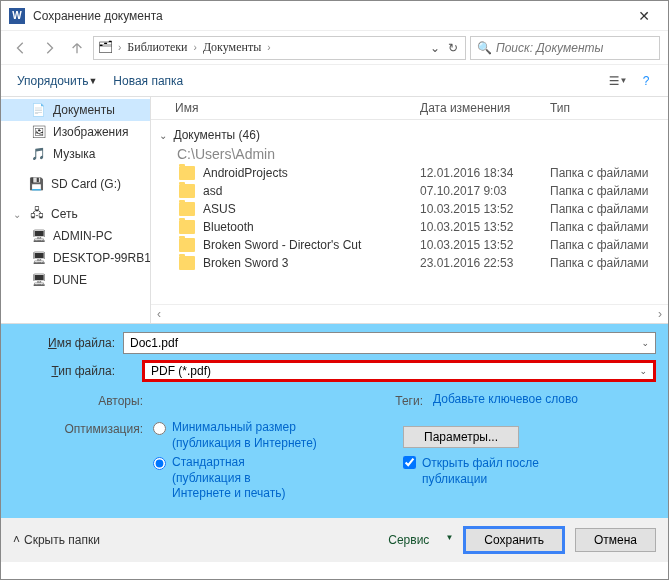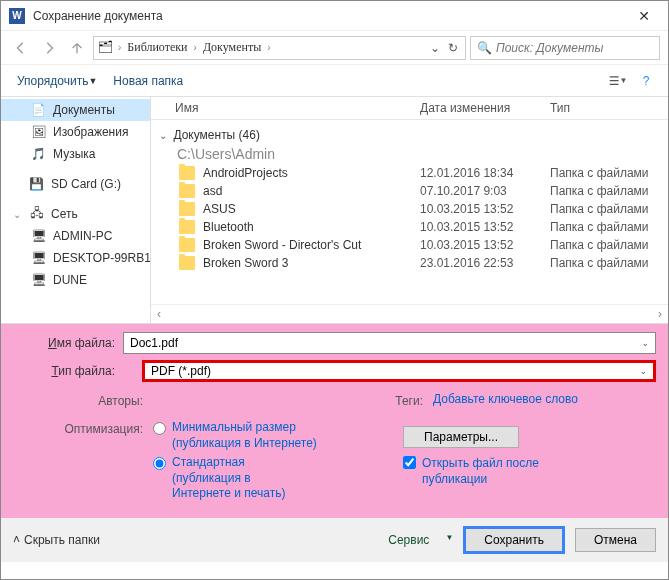--- a/index.html
+++ b/index.html
@@ -47,21 +47,21 @@
 .grouphdr .gchev { color: #666; font-size: 10px; }
 .grouphdr .gpath { color: #888; font-size: 14px; margin-left: 18px; }
 .filerow { display: flex; align-items: center; padding: 2px 0 2px 20px; color: #333; }
 .filerow .ficon { width: 16px; height: 14px; background: #ffd867; border-radius: 1px; margin-right: 8px; flex-shrink: 0; position: relative; }
 .filerow .ficon::before { content: ''; position: absolute; top: -2px; left: 0; width: 6px; height: 2px; background: #ffd867; border-radius: 1px 1px 0 0; }
 .filerow .fname { flex: 1; }
 .filerow .fdate { width: 130px; color: #555; }
 .filerow .ftype { width: 110px; color: #555; white-space: nowrap; overflow: hidden; }
 .scrollbar-hint { display: flex; justify-content: space-between; padding: 2px 6px; color: #888; font-size: 10px; border-top: 1px solid #eee; }
 
-.bottomform { padding: 8px 12px 4px 12px; background: #f9a8d4; border-top: 1px solid #ddd; }
+.bottomform { padding: 8px 12px 4px 12px; background: #7dd3fc; border-top: 1px solid #ddd; }
 .formrow { display: flex; align-items: center; margin-bottom: 6px; }
 .formrow .flabel { width: 110px; text-align: right; padding-right: 8px; color: #333; }
 .formrow .flabel u { text-decoration: underline; }
 .formrow .finput { flex: 1; border: 1px solid #888; height: 22px; padding: 2px 6px; background: #fff; display: flex; align-items: center; }
 .formrow .finput .dchev { margin-left: auto; color: #555; font-size: 9px; }
 .redbox { border: 3px solid #e00000 !important; margin-left: 19px; }
 
 .subform { display: flex; padding: 4px 0; }
 .subform .leftcol { width: 380px; padding-left: 50px; }
 .subform .rightcol { flex: 1; }

